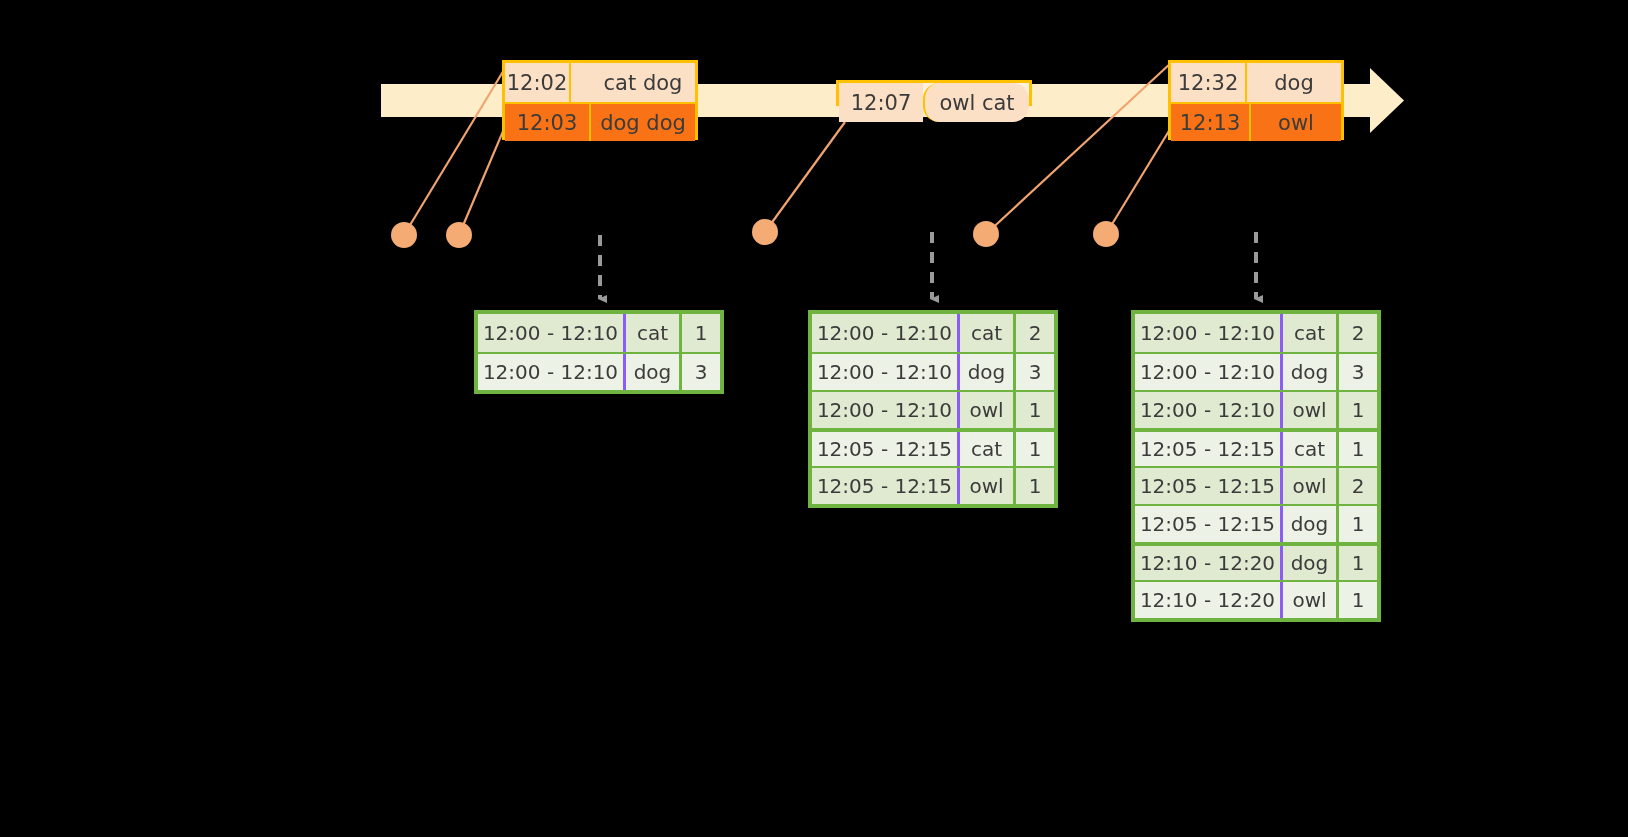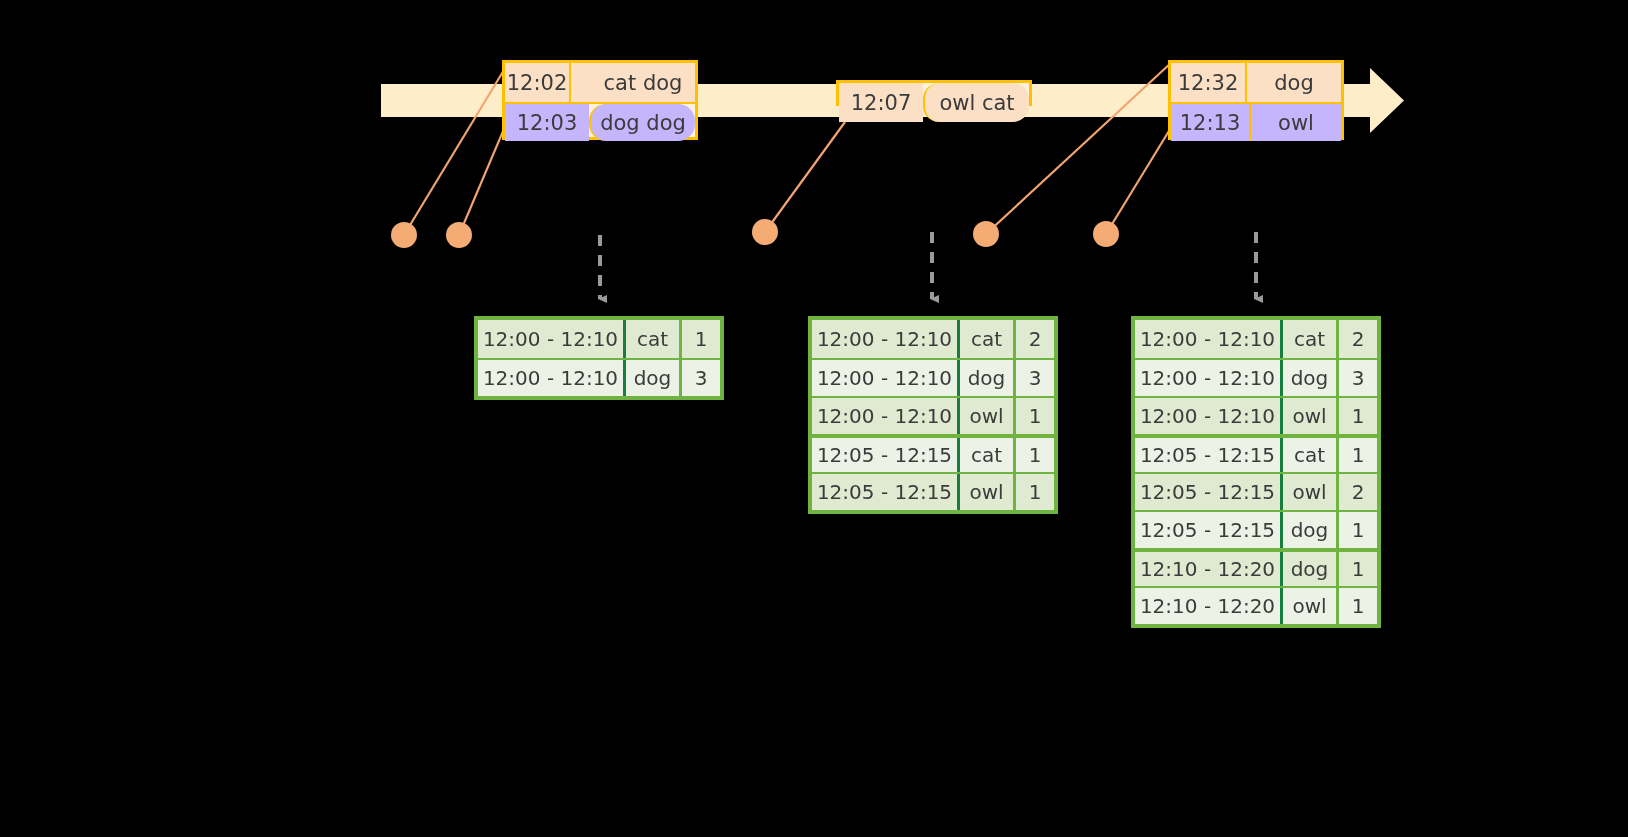--- a/index.html
+++ b/index.html
@@ -20,56 +20,55 @@
     box-sizing:border-box;
     background:#fdf0dd;
   }
   .evt-row{
     display:flex;
     box-sizing:border-box;
     height:39px;
   }
   .evt-row + .evt-row{border-top:2px solid #ffc000;}
   .evt-row.shade .evt-time,.evt-row.shade .evt-words{background:#fbe0c6;}
-  .evt-row.plain .evt-time,.evt-row.plain .evt-words{background:#c4b5fd;}
+  .evt-row.plain .evt-time,.evt-row.plain .evt-words{background:#f97316;}
   .evt-time{
     display:flex;align-items:center;justify-content:center;
     font-size:21px;color:#3b3b3b;box-sizing:border-box;
   }
   .evt-words{
     display:flex;align-items:center;justify-content:center;
     font-size:21px;color:#3b3b3b;box-sizing:border-box;
     border-left:2px solid #ffc000;
   }
 
   
   .res-table{
     position:absolute;
     border:4px solid #6fb340;
     box-sizing:border-box;
     background:#ffffff;
-    margin-top:6px;
   }
   .res-row{
     display:flex;
     height:38px;
     box-sizing:border-box;
   }
   .res-row.a{background:#dfead0;}
   .res-row.b{background:#edf2e6;}
   .res-row + .res-row{border-top:2px solid #6fb340;}
   .res-row.grp{border-top:4px solid #6fb340;}
   .res-win{
     display:flex;align-items:center;justify-content:center;
     font-size:20px;color:#3b3b3b;box-sizing:border-box;
   }
   .res-key{
     display:flex;align-items:center;justify-content:center;
     font-size:20px;color:#3b3b3b;box-sizing:border-box;
-    border-left:3px solid #15803d;
+    border-left:3px solid #8b5cf6;
   }
   .res-cnt{
     display:flex;align-items:center;justify-content:center;
     font-size:20px;color:#3b3b3b;box-sizing:border-box;
     border-left:3px solid #6fb340;
   }
 </style>
 </head>
 <body>
 
@@ -107,21 +106,21 @@
   </svg>
 
   <div id="events-host">
       <div class="evt-group" style="left: 502px; top: 60px; width: 196px; height: 80px;">
         <div class="evt-row shade">
           <div class="evt-time" style="width: 64px;">12:02</div>
           <div class="evt-words" style="flex: 1 1 0%; padding-left: 20px;">cat dog</div>
         </div>
         <div class="evt-row plain">
           <div class="evt-time" style="width: 84px;">12:03</div>
-          <div class="evt-words" style="flex: 1 1 0%; border-radius: 17px;">dog dog</div>
+          <div class="evt-words" style="flex: 1 1 0%;">dog dog</div>
         </div>
       </div>
       <div class="evt-group" style="left: 836px; top: 80px; width: 196px; height: 26px; text-align: right;">
         <div class="evt-row shade">
           <div class="evt-time" style="width: 84px;">12:07</div>
           <div class="evt-words" style="flex: 1 1 0%; border-radius: 16px;">owl cat</div>
         </div>
       </div>
       <div class="evt-group" style="left: 1168px; top: 60px; width: 176px; height: 80px;">
         <div class="evt-row shade">

